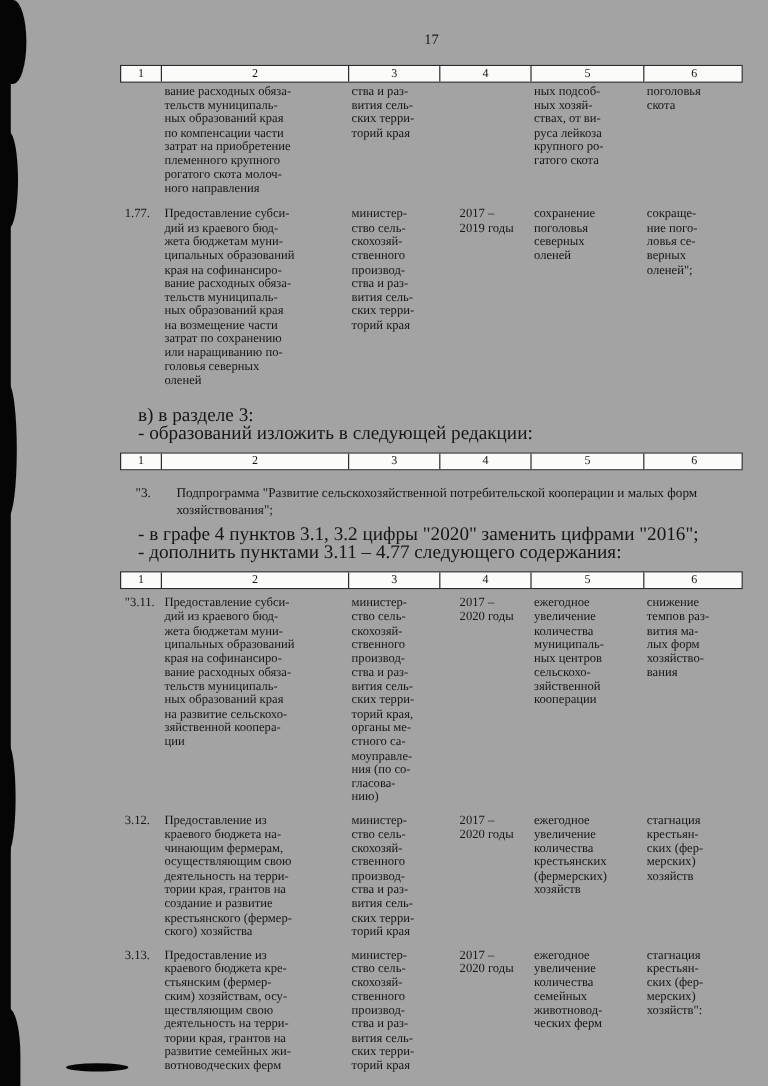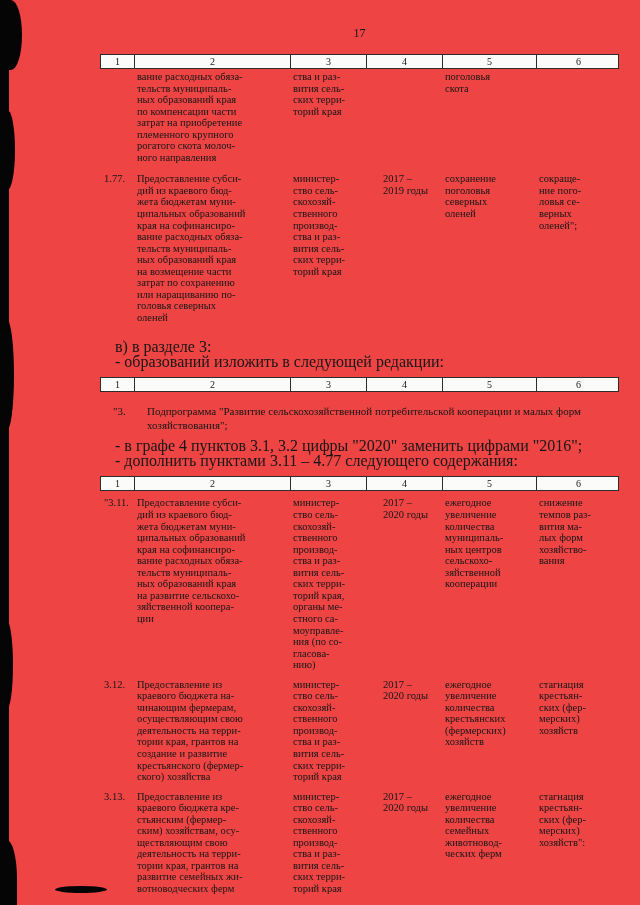--- a/index.html
+++ b/index.html
@@ -1,20 +1,20 @@
 <!DOCTYPE html>
 <html><head>
 <meta charset="utf-8">
 <style>
   html, body { margin: 0; padding: 0; background: #ffffff; }
   .page {
     position: relative;
     width: 640px;
     height: 905px;
-    background: #ef4444;
+    background: #a3a3a3;
     overflow: hidden;
     font-family: "Liberation Serif", serif;
     color: #161616;
   }
   
   .edge-bar { position: absolute; left: 0; top: 0; width: 9px; height: 905px; background: #050505; }
   .edge-blob { position: absolute; background: #050505; border-radius: 0 60% 60% 0; }
   .blob-a { left: 0; top: 0;   width: 22px; height: 70px; }
   .blob-b { left: 0; top: 110px; width: 15px; height: 80px; }
   .blob-c { left: 0; top: 320px; width: 14px; height: 110px; }
@@ -98,20 +98,26 @@
 по компенсации части
 затрат на приобретение
 племенного крупного
 рогатого скота молоч-
 ного направления</div>
       <div class="cell">ства и раз-
 вития сель-
 ских терри-
 торий края</div>
       <div class="cell period"></div>
+      <div class="cell">ных подсоб-
+ных хозяй-
+ствах, от ви-
+руса лейкоза
+крупного ро-
+гатого скота</div>
       <div class="cell">поголовья
 скота</div>
     </div>
 
     <div class="trow mb16">
       <div class="cell num">1.77.</div>
       <div class="cell">Предоставление субси-
 дий из краевого бюд-
 жета бюджетам муни-
 ципальных образований

